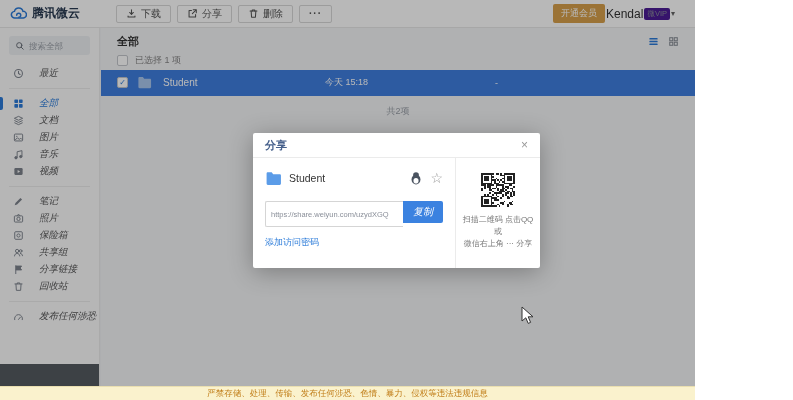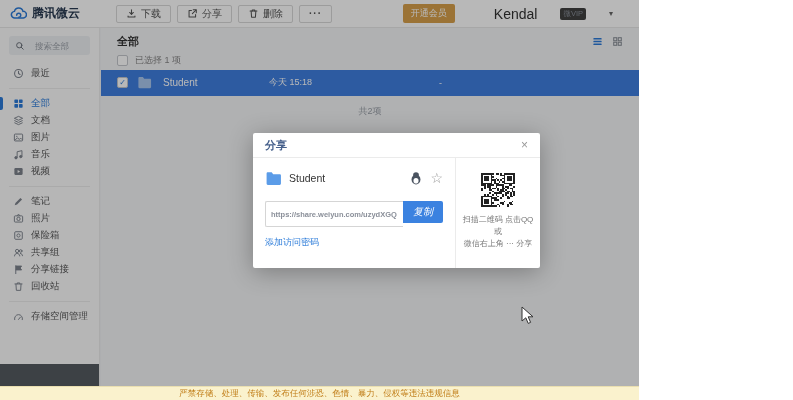--- a/index.html
+++ b/index.html
@@ -1,44 +1,44 @@
 <!DOCTYPE html>
 <html style="--accent: #2b7bd9; --selected_row: #3f7fe0; --member_gold: #d7a04b; --footer_bg: #faf2cd; --footer_text: #c07d18;"><head>
 <meta charset="utf-8">
 <style>
   * { margin:0; padding:0; box-sizing:border-box; }
   html,body { width:793px; height:400px; font-family:"Liberation Sans","DejaVu Sans",sans-serif; }
-  .stage { position:relative; width:639px; height:400px; overflow:hidden; background:#f0f1f4; }
+  .stage { position:relative; width:695px; height:400px; overflow:hidden; background:#f0f1f4; }
 
   
   .topbar { position:absolute; top:0; left:0; right:0; height:28px; background:#fff;
             border-bottom:1px solid #e8e8e8; display:flex; align-items:center; z-index:10; }
   .logo { display:flex; align-items:center; gap:5px; padding:0 10px; width:100px; cursor:pointer; }
   .logo-text { font-size:12px; font-weight:bold; color:#2a3b52; white-space:nowrap; }
   .toolbar { display:flex; align-items:center; gap:6px; margin-left:16px; }
   .tb-btn { display:flex; align-items:center; gap:4px; height:18px; padding:0 9px; background:#fff;
             border:1px solid #d9d9d9; border-radius:2px; font-size:10px; color:#555; cursor:pointer; }
   .tb-btn svg { display:block; }
   .tb-more { letter-spacing:1px; font-weight:bold; }
-  .user-area { margin-left:auto; display:flex; align-items:center; gap:23px; padding-right:26px; }
+  .user-area { margin-left:auto; display:flex; align-items:center; gap:1px; padding-right:20px; }
   .vip-btn { background:var(--member_gold,#d7a04b); color:#fff; border:none; border-radius:2px;
              font-size:9px; padding:3px 8px; cursor:pointer; }
-  .uname { font-size:14px; color:#333; cursor:pointer;margin-left:16px; }
-  .badge { font-size:7.5px; color:#8a8f99; background:#404040; border-radius:2px; padding:1px 3px; }
+  .uname { font-size:12px; color:#333; cursor:pointer; }
+  .badge { font-size:7.5px; color:#8a8f99; background:#4c1d95; border-radius:2px; padding:1px 3px; }
   .caret { font-size:8px; color:#666; cursor:pointer; }
 
   
   .sidebar { position:absolute; top:28px; left:0; bottom:14px; width:100px; background:#fcfcfd;
              border-right:1px solid #ececec; z-index:5; }
   .search { display:flex; align-items:center; gap:4px; margin:8px 9px 10px; height:19px;
             background:#eef0f3; border-radius:3px; padding:0 6px; }
-  .search input { border:none; background:transparent; outline:none; width:60px; font-size:8.5px; color:#555;margin-left:6px; }
+  .search input { border:none; background:transparent; outline:none; width:60px; font-size:8.5px; color:#555; }
   .search input::placeholder { color:#9aa0a8; }
-  .nav-item { position:relative; display:flex; align-items:center; gap:7px; height:17px;
-              padding-left:13px; font-size:9.5px; color:#555; cursor:pointer; }
+  .nav-item { position:relative; display:flex; align-items:center; gap:15px; height:17px;
+              padding-left:13px; font-size:9.5px; color:#555; cursor:pointer;font-style:italic; }
   .nav-item .nicon { display:flex; color:#7d838c; }
   .nav-item.active { color:var(--accent,#2b7bd9); }
   .nav-item.active .nicon { color:var(--accent,#2b7bd9); }
   .nav-item.active::before { content:""; position:absolute; left:0; top:2px; bottom:2px; width:3px;
               background:var(--accent,#2b7bd9); border-radius:0 2px 2px 0; }
   .nav-divider { border-top:1px solid #ececec; margin:6px 9px; }
   .side-banner { position:absolute; left:0; bottom:0; width:100%; height:22px; background:#555a60; cursor:pointer; }
 
   
   .content { position:absolute; left:101px; top:28px; right:0; bottom:14px; background:#f4f5f7; }
@@ -78,21 +78,21 @@
   .dlg-body { display:flex; flex:1; min-height:0; }
   .dlg-left { flex:1; padding:10px 12px 0; }
   .dlg-file { display:flex; align-items:center; gap:7px; height:20px; }
   .dlg-fname { font-size:10.5px; color:#333; }
   .dlg-file .spacer { flex:1; }
   .icon-btn { display:flex; align-items:center; cursor:pointer; }
   .star { font-size:14px; color:#999; cursor:pointer; line-height:1; }
   .dlg-linkrow { display:flex; margin-top:13px; }
   .dlg-linkrow input { flex:1; height:22px; border:1px solid #d5d5d5; border-right:none; border-radius:2px 0 0 2px;
             font-size:7.5px; color:#8a8f99; padding:12px 5px; outline:none; min-width:0;
-            font-family:"Liberation Sans","DejaVu Sans",sans-serif;font-weight:bold; }
+            font-family:"Liberation Sans","DejaVu Sans",sans-serif; }
   .copy-btn { width:40px; height:22px; background:#3b82e0; color:#fff; border:none; border-radius:0 2px 2px 0;
             font-size:10px; cursor:pointer; flex:none;font-style:italic; }
   .pw-link { display:inline-block; margin-top:9px; font-size:9px; color:var(--accent,#2b7bd9);
              text-decoration:none; cursor:pointer; }
   .dlg-right { width:85px; border-left:1px solid #ebebeb; text-align:center; flex:none; }
   .qr { width:34px; height:34px; margin:15px auto 7px; }
   .qr-caption { font-size:8px; color:#777; line-height:1.5; padding:0 5px; }
 </style>
 </head>
 <body>
@@ -283,21 +283,21 @@
         <span class="nlabel">回收站</span>
       </div>
       <div class="nav-divider"></div>
       <div class="nav-item">
         <span class="nicon">
             <svg width="11" height="11" viewBox="0 0 16 16" fill="none" stroke="currentColor" stroke-width="1.4" stroke-linecap="round">
               <path d="M2.4 12.6a5.8 5.8 0 1 1 11.2 0"></path>
               <path d="M8 12.3l2.8-3.4"></path>
             </svg>
           </span>
-        <span class="nlabel">存储空间管理</span>
+        <span class="nlabel">发布任何涉恐</span>
       </div>
     </nav>
     <div class="side-banner"></div>
   </aside>
 
   <main class="content">
     <div class="content-header">
       <span class="page-title">全部</span>
       <div class="view-toggle">
         <span>

